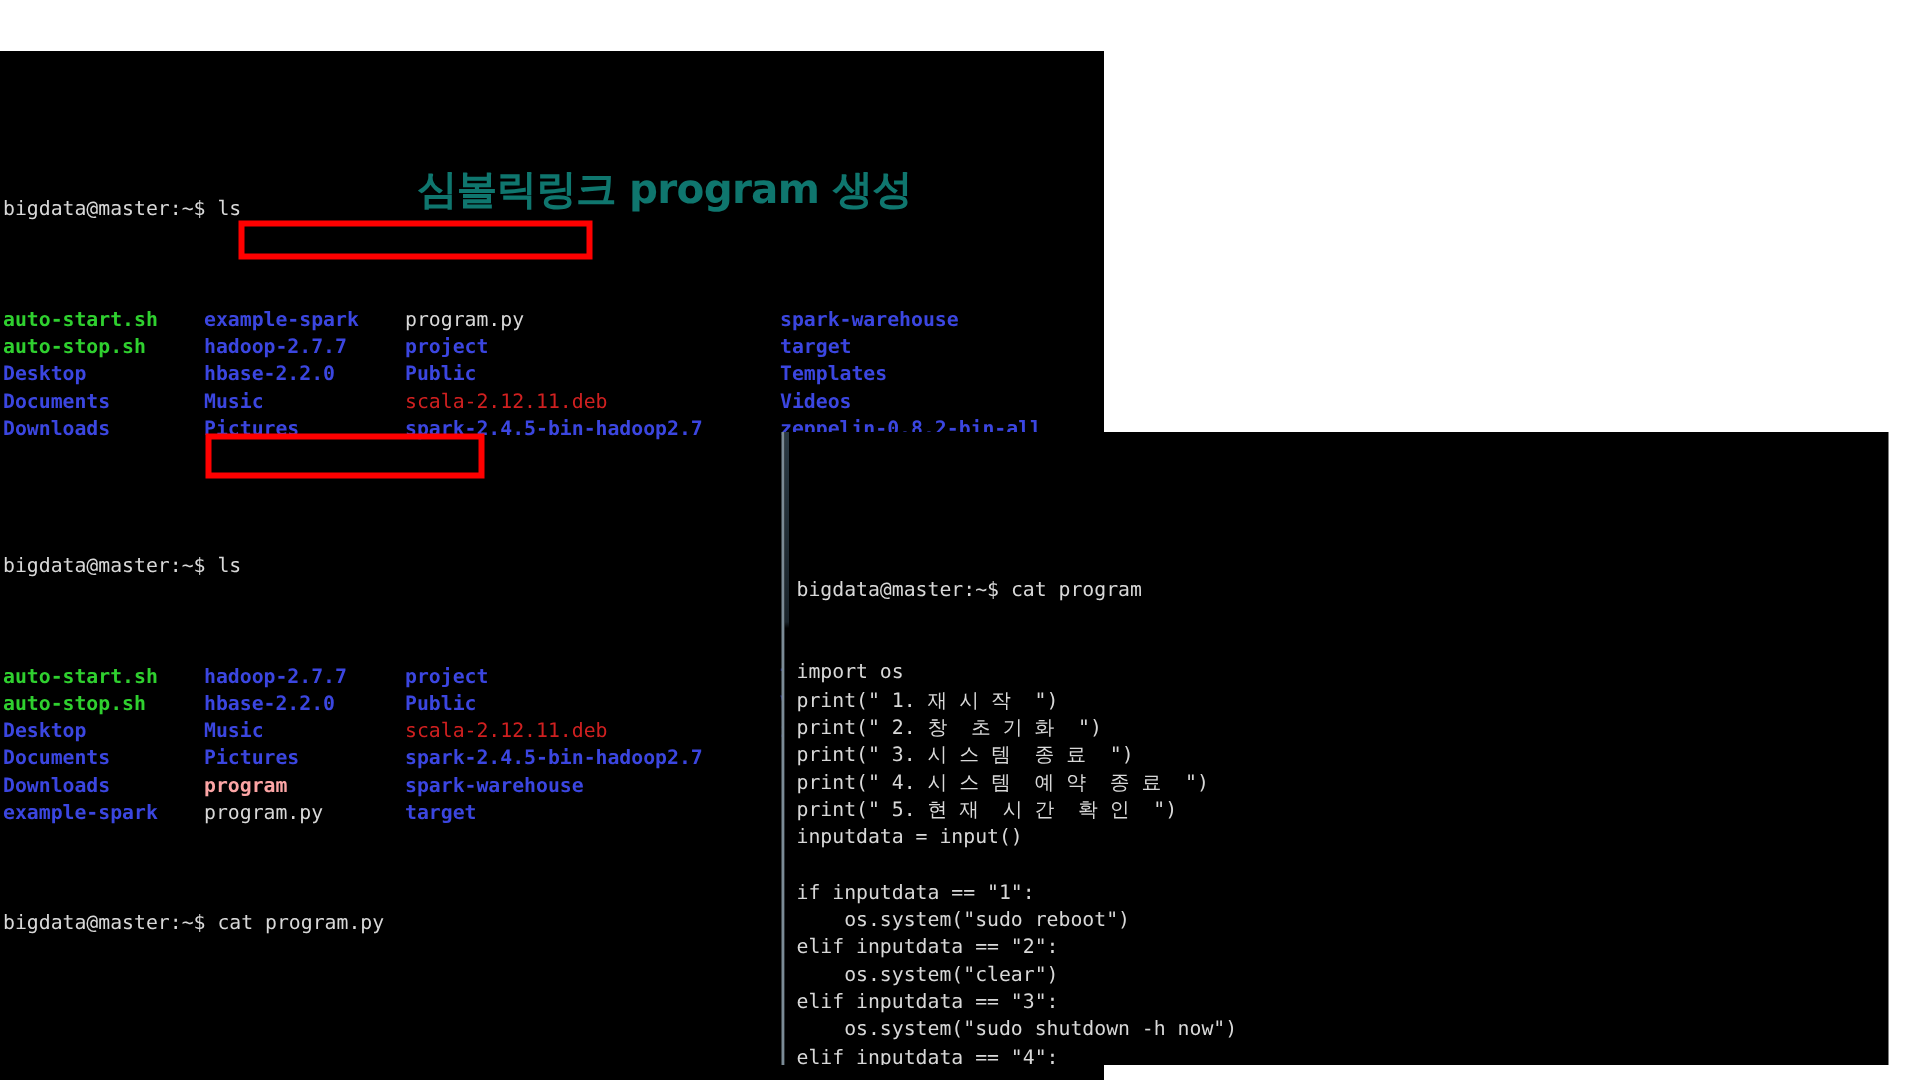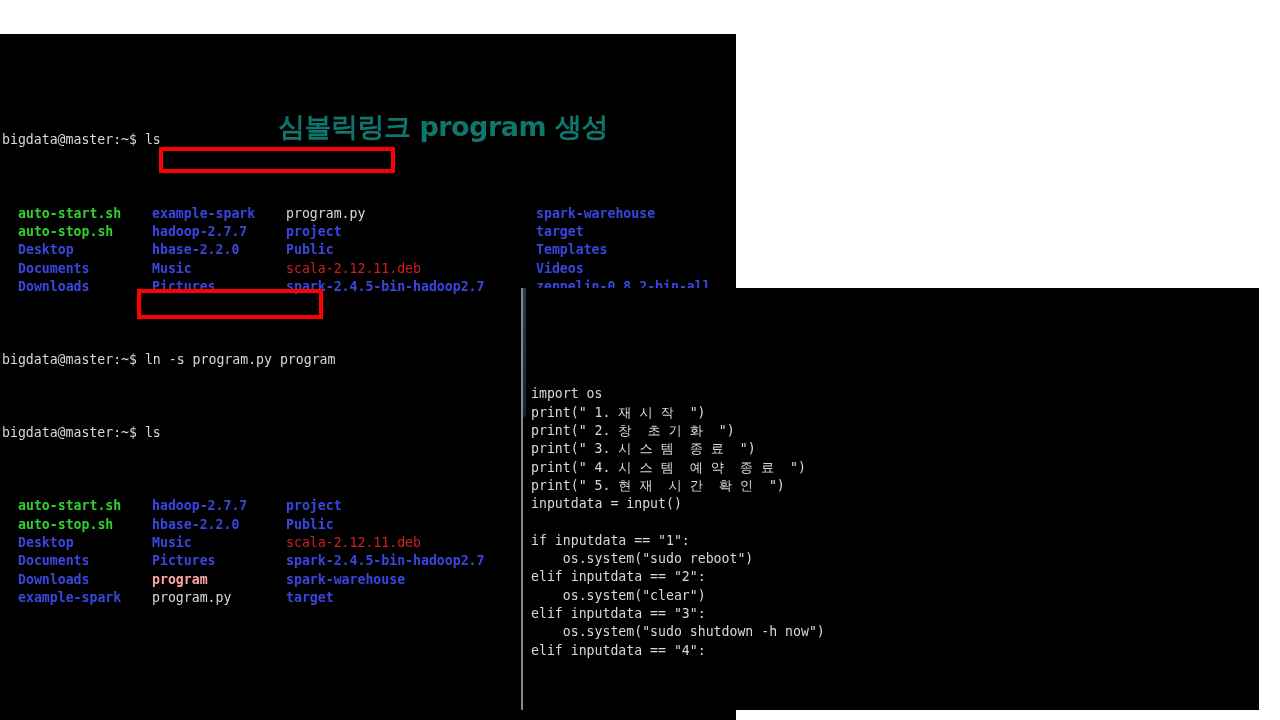--- a/index.html
+++ b/index.html
@@ -63,21 +63,21 @@
 
   
   .c-exec { color: #2fd02f; font-weight: bold; }
   .c-dir  { color: #3b46e0; font-weight: bold; }
   .c-link { color: #fca5a5; font-weight: bold; }
   .c-arch { color: #d02020; font-weight: normal; }
   .c-norm { color: #d8d8d8; }
   .c-prompt { color: #d8d8d8; }
 
   
-  .lsrow { display: block; margin-left: 16px; }
+  .lsrow { display: block; }
   .col { display: inline-block; vertical-align: top; }
   .w1 { width: 134px; }
   .w2 { width: 134px; }
   .w3 { width: 250px; }
   .w4 { width: 220px; }
 
   
   .redbox {
     position: absolute;
     border: 4px solid #ff0000;
@@ -114,34 +114,35 @@
 </head>
 <body>
 
 <div class="term" id="terminal-one">
   <div>
 
     <span class="line"><span class="c-prompt">bigdata@master:~$ </span><span class="c-norm">ls</span></span>
 
     <div id="ls-out-1"><span class="lsrow line"><span class="col w1 c-exec">auto-start.sh</span><span class="col w2 c-dir">example-spark</span><span class="col w3 c-norm">program.py</span><span class="col w4 c-dir">spark-warehouse</span></span><span class="lsrow line"><span class="col w1 c-exec">auto-stop.sh</span><span class="col w2 c-dir">hadoop-2.7.7</span><span class="col w3 c-dir">project</span><span class="col w4 c-dir">target</span></span><span class="lsrow line"><span class="col w1 c-dir">Desktop</span><span class="col w2 c-dir">hbase-2.2.0</span><span class="col w3 c-dir">Public</span><span class="col w4 c-dir">Templates</span></span><span class="lsrow line"><span class="col w1 c-dir">Documents</span><span class="col w2 c-dir">Music</span><span class="col w3 c-arch">scala-2.12.11.deb</span><span class="col w4 c-dir">Videos</span></span><span class="lsrow line"><span class="col w1 c-dir">Downloads</span><span class="col w2 c-dir">Pictures</span><span class="col w3 c-dir">spark-2.4.5-bin-hadoop2.7</span><span class="col w4 c-dir">zeppelin-0.8.2-bin-all</span></span></div>
 
-    <span class="line"><span class="c-prompt">bigdata@master:~$ </span><span class="c-norm">ln -s program.py program</span></span>
 
     <span class="line"><span class="c-prompt">bigdata@master:~$ </span><span class="c-norm">ls</span></span>
 
     <div id="ls-out-2"><span class="lsrow line"><span class="col w1 c-exec">auto-start.sh</span><span class="col w2 c-dir">hadoop-2.7.7</span><span class="col w3 c-dir">project</span><span class="col w4 c-dir">Templates</span></span><span class="lsrow line"><span class="col w1 c-exec">auto-stop.sh</span><span class="col w2 c-dir">hbase-2.2.0</span><span class="col w3 c-dir">Public</span><span class="col w4 c-dir">Videos</span></span><span class="lsrow line"><span class="col w1 c-dir">Desktop</span><span class="col w2 c-dir">Music</span><span class="col w3 c-arch">scala-2.12.11.deb</span><span class="col w4 c-dir">zeppelin-0.8.2-bin-all</span></span><span class="lsrow line"><span class="col w1 c-dir">Documents</span><span class="col w2 c-dir">Pictures</span><span class="col w3 c-dir">spark-2.4.5-bin-hadoop2.7</span><span class="col w4 c-norm"></span></span><span class="lsrow line"><span class="col w1 c-dir">Downloads</span><span class="col w2 c-link">program</span><span class="col w3 c-dir">spark-warehouse</span><span class="col w4 c-norm"></span></span><span class="lsrow line"><span class="col w1 c-dir">example-spark</span><span class="col w2 c-norm">program.py</span><span class="col w3 c-dir">target</span><span class="col w4 c-norm"></span></span></div>
 
+    <span class="line"><span class="c-prompt">bigdata@master:~$ </span><span class="c-norm">cat program.py</span></span>
 
     
   </div>
 </div>
 
 <div class="term" id="terminal-two">
   <div class="scroll-rail"></div>
   <div>
+    <span class="line"><span class="c-prompt">bigdata@master:~$ </span><span class="c-norm">cat program</span></span>
     <div id="code-out-2"><span class="line c-norm">import os</span><span class="line c-norm">print(" 1. 재 시 작  ")</span><span class="line c-norm">print(" 2. 창  초 기 화  ")</span><span class="line c-norm">print(" 3. 시 스 템  종 료  ")</span><span class="line c-norm">print(" 4. 시 스 템  예 약  종 료  ")</span><span class="line c-norm">print(" 5. 현 재  시 간  확 인  ")</span><span class="line c-norm">inputdata = input()</span><span class="line c-norm"> </span><span class="line c-norm">if inputdata == "1":</span><span class="line c-norm">    os.system("sudo reboot")</span><span class="line c-norm">elif inputdata == "2":</span><span class="line c-norm">    os.system("clear")</span><span class="line c-norm">elif inputdata == "3":</span><span class="line c-norm">    os.system("sudo shutdown -h now")</span><span class="line c-norm">elif inputdata == "4":</span></div>
     
   </div>
 </div>
 
 <div class="redbox" id="redbox-ln"></div>
 <div class="redbox" id="redbox-cat"></div>
 <div id="annotation-symlink">심볼릭링크 program 생성</div>
 
 </body></html>

